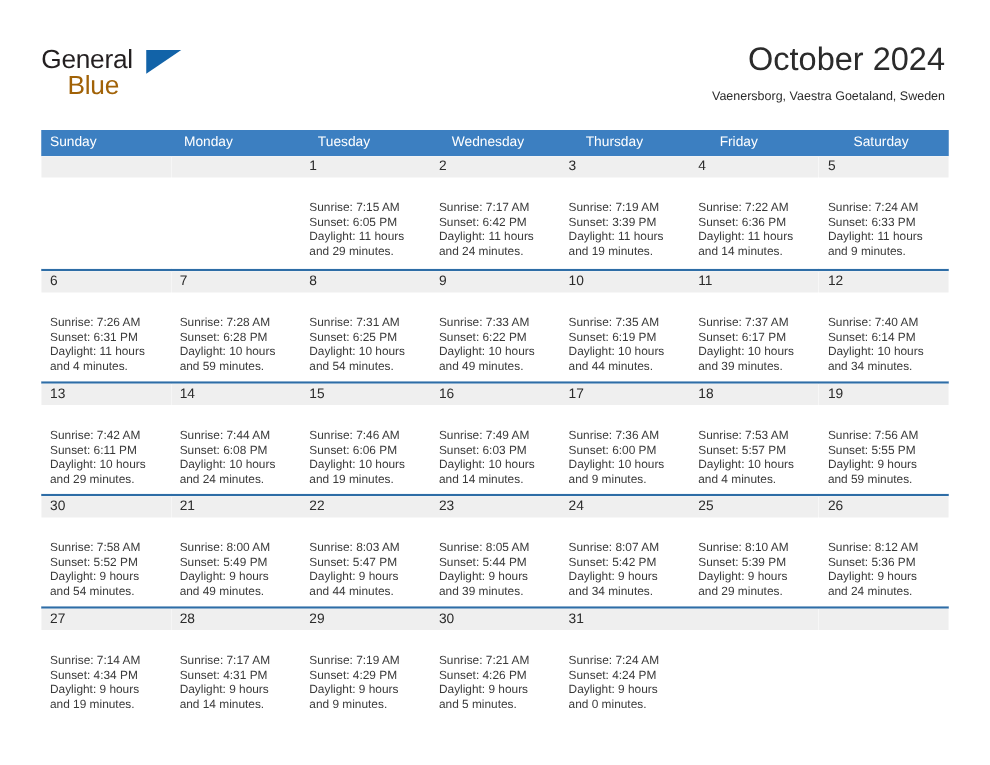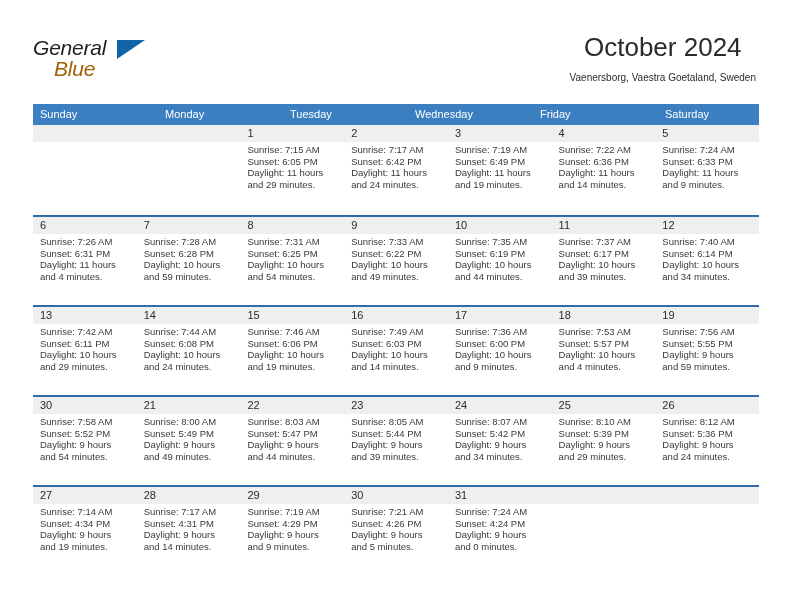--- a/index.html
+++ b/index.html
@@ -28,21 +28,20 @@
     top: 0;
     width: 792px;
     height: 104px;
   }
   .logo {
     position: absolute;
     left: 33px;
     top: 36px;
     width: 130px;
     height: 48px;
-    font-style: italic;
   }
   .logo-general {
     position: absolute;
     left: 0;
     top: 0;
     font-size: 21px;
     letter-spacing: -0.2px;
     color: #231f20;
     font-family: "Liberation Sans", sans-serif;
   }
@@ -62,21 +61,21 @@
     width: 0;
     height: 0;
     border-left: 28px solid #1263a8;
     border-bottom: 19px solid transparent;
   }
 
   .title-block {
     position: absolute;
     right: 36px;
     top: 30px;
-    text-align: center;
+    text-align: right;
   }
   .cal-title {
     font-size: 26px;
     color: #2b2b2b;
     line-height: 34px;
     white-space: nowrap;
   }
   .cal-subtitle {
     font-size: 10px;
     color: #2b2b2b;
@@ -132,21 +131,21 @@
     background: #efefef;
     font-size: 11px;
     line-height: 17px;
     padding-left: 7px;
     color: #2b2b2b;
     box-sizing: border-box;
     white-space: nowrap;
   }
   .day.empty .day-num { color: transparent; }
   .day-info {
-    padding: 2px 4px 0 7px;
+    padding: 19px 4px 0 7px;
     font-size: 9.5px;
     line-height: 11.6px;
     color: #3a3a3a;
   }
   .day-info div {
     white-space: nowrap;
   }
 </style>
 </head>
 <body>
@@ -167,20 +166,21 @@
     </div>
 
   </div>
 
   <div class="calendar">
     <div class="weekdays" id="weekday-row">
         <div class="weekday">Sunday</div>
         <div class="weekday">Monday</div>
         <div class="weekday">Tuesday</div>
         <div class="weekday">Wednesday</div>
+        <div class="weekday">Thursday</div>
         <div class="weekday">Friday</div>
         <div class="weekday">Saturday</div>
       </div>
     <div id="calendar-body">
         <div class="week first">
           <div class="day empty">
             <div class="day-num"></div>
           </div>
           <div class="day empty">
             <div class="day-num"></div>
@@ -200,21 +200,21 @@
               <div>Sunrise: 7:17 AM</div>
               <div>Sunset: 6:42 PM</div>
               <div>Daylight: 11 hours</div>
               <div>and 24 minutes.</div>
             </div>
           </div>
           <div class="day">
             <div class="day-num">3</div>
             <div class="day-info">
               <div>Sunrise: 7:19 AM</div>
-              <div>Sunset: 6:49 PM</div>
+              <div>Sunset: 3:39 PM</div>
               <div>Daylight: 11 hours</div>
               <div>and 19 minutes.</div>
             </div>
           </div>
           <div class="day">
             <div class="day-num">4</div>
             <div class="day-info">
               <div>Sunrise: 7:22 AM</div>
               <div>Sunset: 6:36 PM</div>
               <div>Daylight: 11 hours</div>

